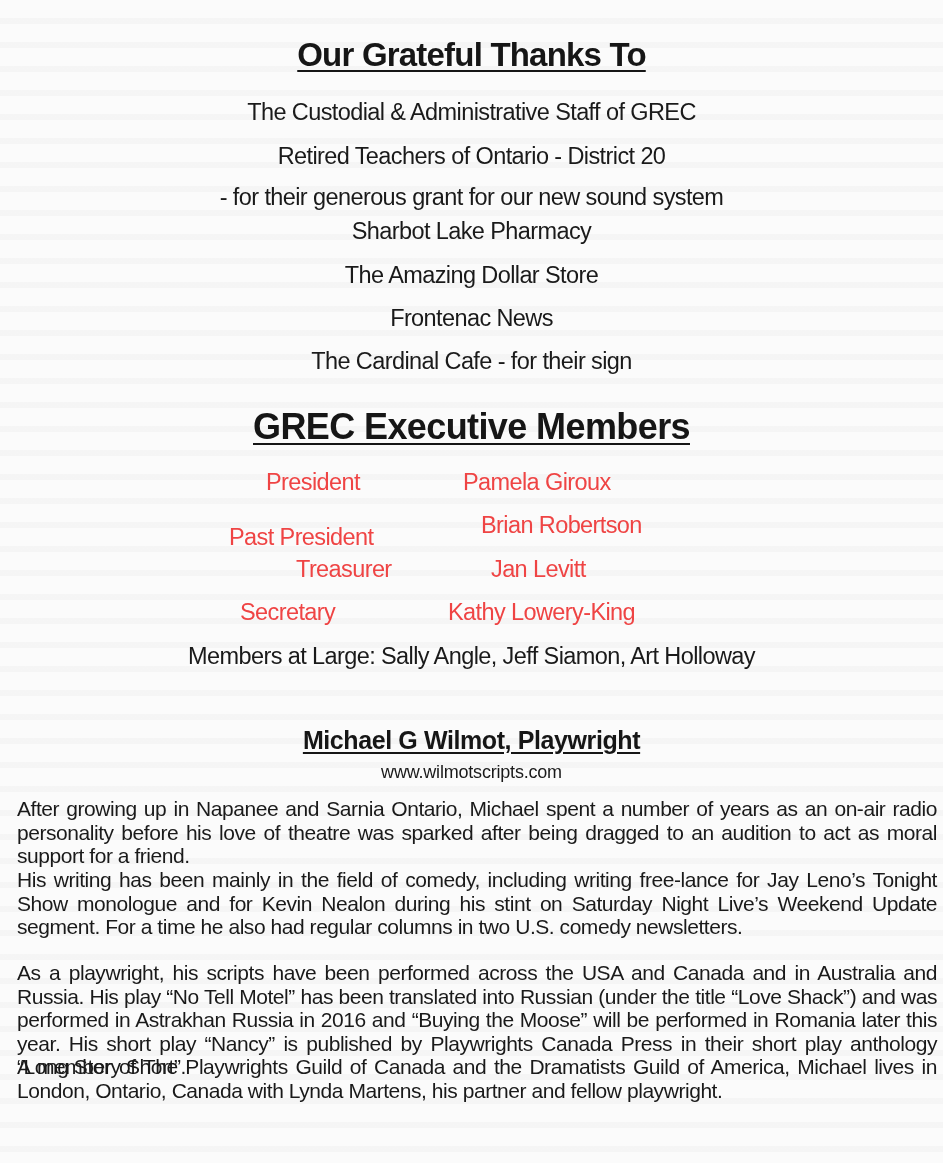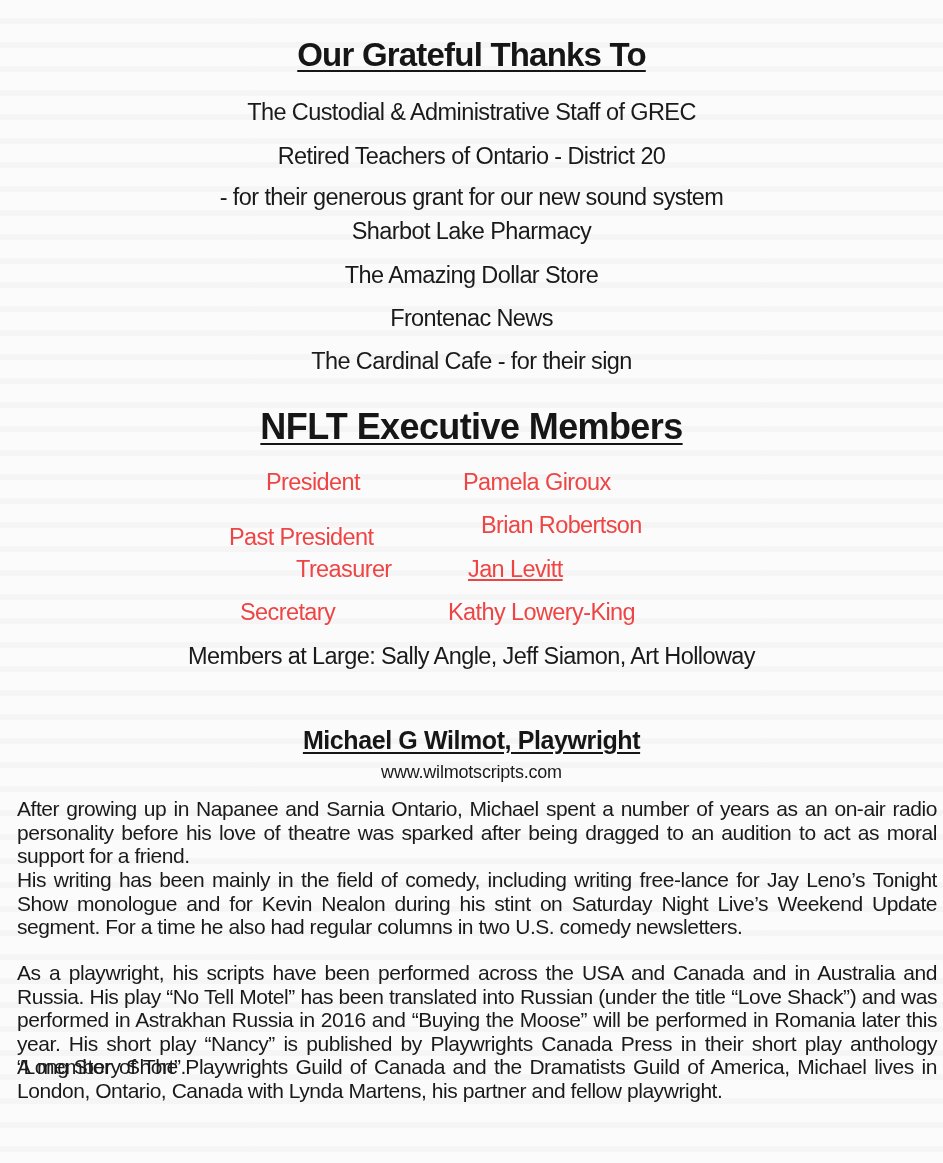--- a/index.html
+++ b/index.html
@@ -95,30 +95,30 @@
 
   <div class="center h-big" style="top:36px;">Our Grateful Thanks To</div>
   <div class="center line" style="top:99px;">The Custodial &amp; Administrative Staff of GREC</div>
   <div class="center line" style="top:143px;">Retired Teachers of Ontario - District 20</div>
   <div class="center line" style="top:184px;text-align:center;">- for their generous grant for our new sound system</div>
   <div class="center line" style="top:218px;">Sharbot Lake Pharmacy</div>
   <div class="center line" style="top:262px;">The Amazing Dollar Store</div>
   <div class="center line" style="top:305px;">Frontenac News</div>
   <div class="center line" style="top:348px;">The Cardinal Cafe - for their sign</div>
 
-  <div class="center h-big h-nflt" style="top:406px;">NFLT Executive Members</div>
+  <div class="center h-big h-nflt" style="top:406px;">GREC Executive Members</div>
 
   <div class="exec-row" style="left:266px; top:469px;">President</div>
   <div class="exec-row" style="left:463px; top:469px;">Pamela Giroux</div>
 
   <div class="exec-row" style="left:229px; top:524px;">Past President</div>
   <div class="exec-row" style="left:481px; top:512px;">Brian Robertson</div>
 
   <div class="exec-row" style="left:296px; top:556px;">Treasurer</div>
-  <div class="exec-row" style="left:468px; top:556px;text-decoration:underline;">Jan Levitt</div>
+  <div class="exec-row" style="left:491px; top:556px;">Jan Levitt</div>
 
   <div class="exec-row" style="left:240px; top:599px;">Secretary</div>
   <div class="exec-row" style="left:437px; top:599px;margin-left:11px;">Kathy Lowery-King</div>
 
   <div class="center line" style="top:643px;">Members at Large: Sally Angle, Jeff Siamon, Art Holloway</div>
 
   <div class="center h-mid" style="top:726px;">Michael G Wilmot, Playwright</div>
   <div class="center url" style="top:762px;">www.wilmotscripts.com</div>
 
   <div class="para" style="top:797px;">After growing up in Napanee and Sarnia Ontario, Michael spent a number of years as an on-air radio personality before his love of theatre was sparked after being dragged to an audition to act as moral support for a friend.</div>

